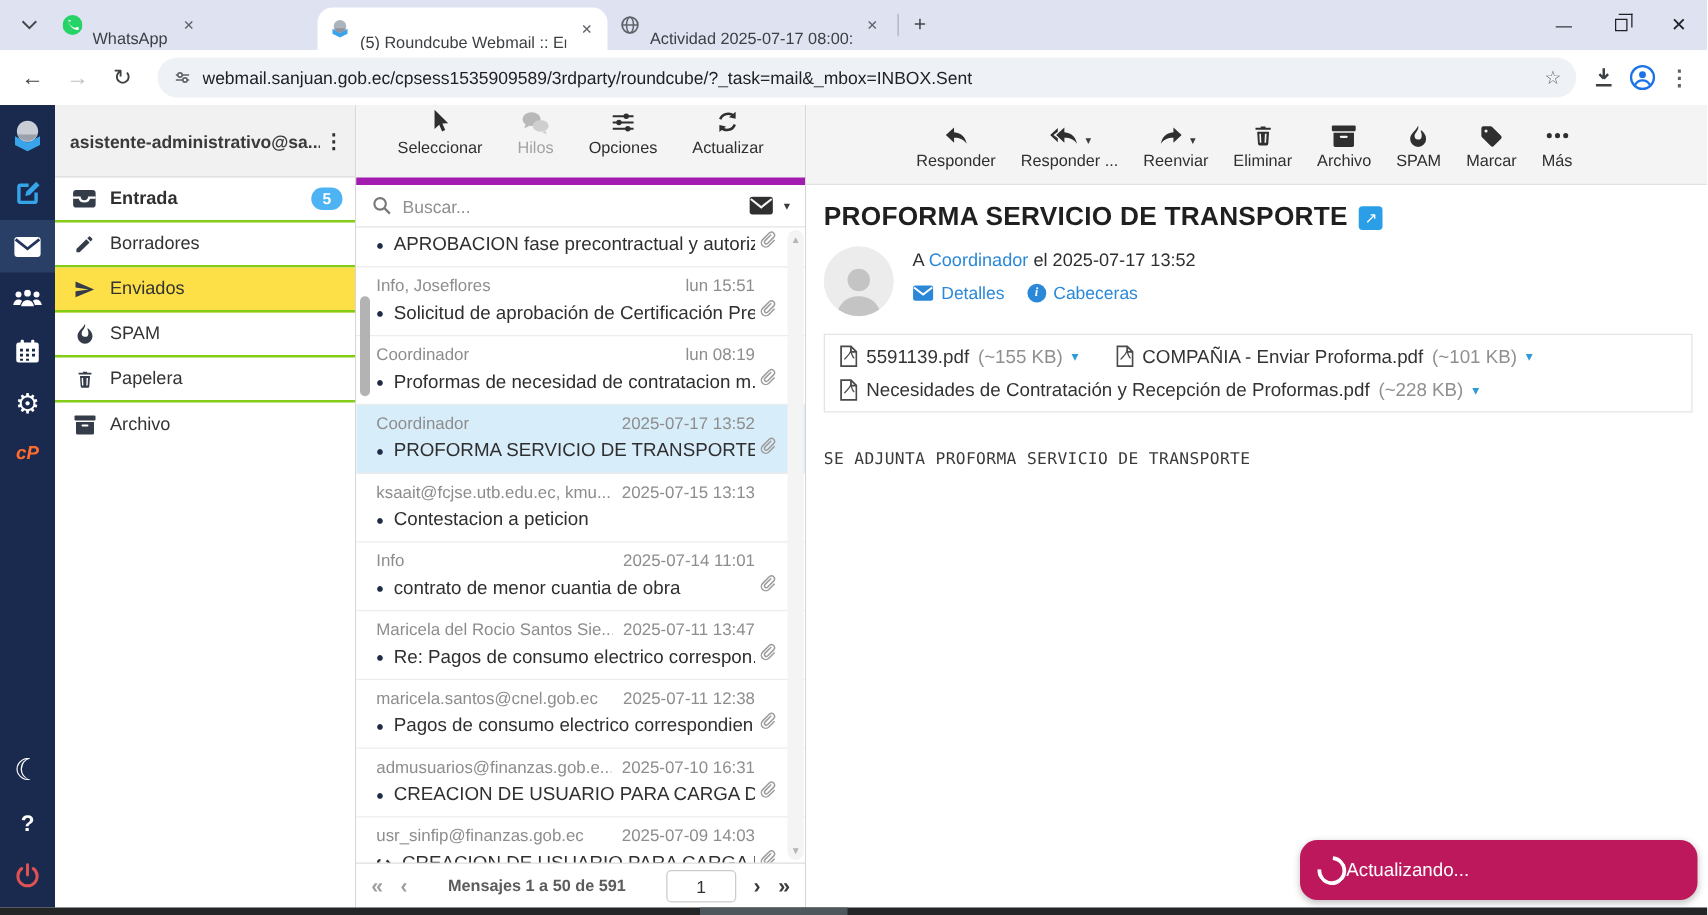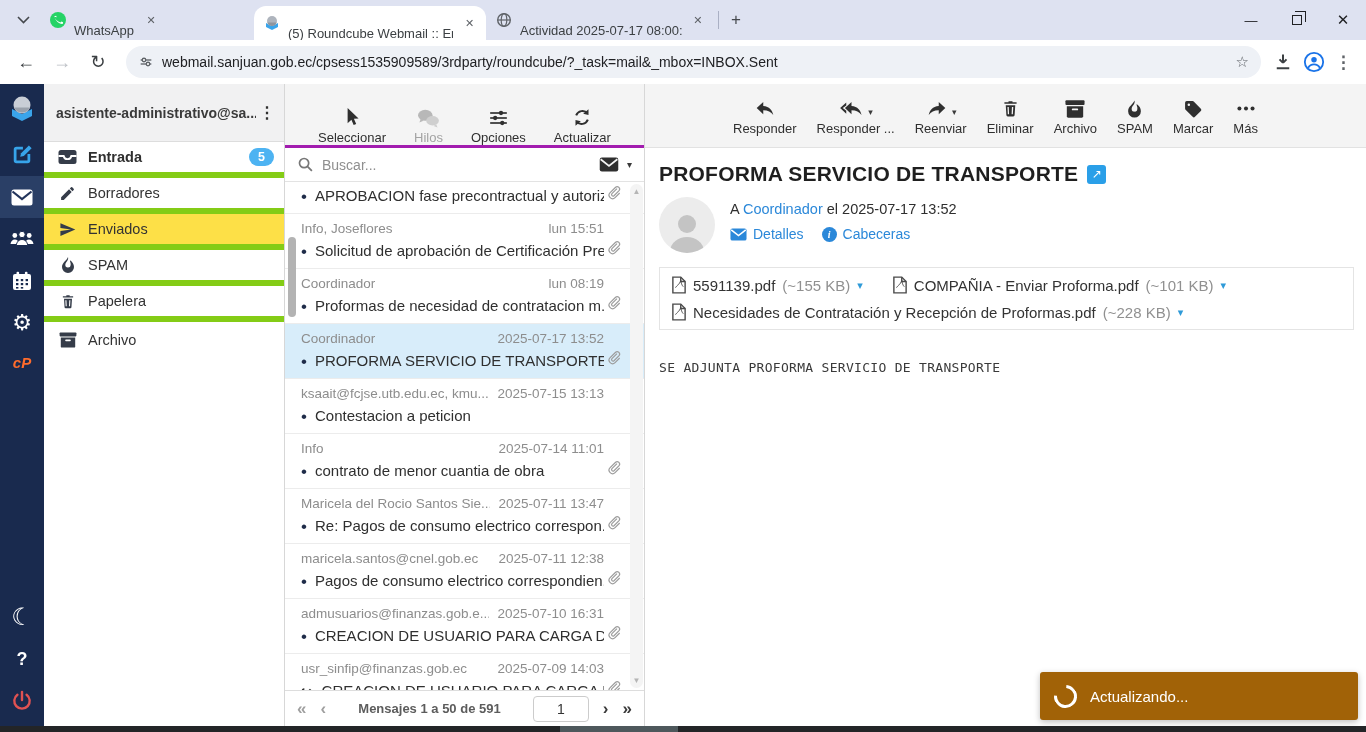--- a/index.html
+++ b/index.html
@@ -41,35 +41,35 @@
   .rail-spacer { flex:1; }
   .glyph-icon { font-size:19px; line-height:1; }
   .cp-logo { color:#ff6c2c; font-weight:bold; font-style:italic; font-size:15px; }
   .help-icon { font-weight:bold; font-size:18px; color:#fff; }
 
   
   .folders { width:241px; flex:0 0 241px; border-right:1px solid #d7d7d7; display:flex; flex-direction:column; background:#fff; }
   .account-row { height:58px; background:#f1f1f2; border-bottom:1px solid #ddd; display:flex; align-items:center; padding:0 6px 0 12px; }
   .account-name { flex:1; font-size:14px; font-weight:bold; color:#3a3a3a; white-space:nowrap; overflow:hidden; }
   .kebab { width:22px; text-align:center; color:#2f2f2f; font-size:16px; font-weight:bold; letter-spacing:0; }
-  .folder-row { height:36px; display:flex; align-items:center; gap:11px; padding:0 10px 0 14px; font-size:14.5px; color:#333; border-bottom:6px solid #84cc16; }
+  .folder-row { height:36px; display:flex; align-items:center; gap:11px; padding:0 10px 0 14px; font-size:14.5px; color:#333; border-bottom:2px solid #84cc16; }
   .folder-row.selected { background:#fde047; }
   .folder-row .ficon { width:19px; height:19px; flex:0 0 19px; display:flex; align-items:center; justify-content:center; }
   .folder-row .flabel { flex:1; }
   .folder-row.inbox .flabel { font-weight:bold; color:#2f2f2f; }
   .badge { background:#4db3f2; color:#fff; font-size:12.5px; font-weight:bold; border-radius:10px; padding:2px 9px; }
   .folders-spacer { flex:1; }
   .quota-row { height:36px; border-top:1px solid #ddd; display:flex; align-items:center; gap:9px; padding:0 12px; }
   .quota-bar { width:106px; height:10px; border:1px solid #cdcdcd; border-radius:5px; overflow:hidden; background:#fff; }
   .quota-fill { height:100%; width:52%; background:#67b2e2; border-radius:5px 0 0 5px; }
   .quota-text { font-size:12px; color:#7d7d7d; }
 
   
   .listpane { width:360px; flex:0 0 360px; border-right:1px solid #d7d7d7; display:flex; flex-direction:column; background:#fff; }
-  .pane-toolbar { height:64px; background:#f4f4f4; border-bottom:3px solid #a21caf; display:flex; align-items:flex-end; justify-content:center; gap:28px; flex:0 0 64px; }
+  .pane-toolbar { height:64px; background:#f4f4f4; border-bottom:6px solid #a21caf; display:flex; align-items:flex-start; justify-content:center; gap:28px; flex:0 0 64px; }
   .tbtn { display:flex; flex-direction:column; align-items:center; gap:2px; color:#2f2f2f; }
   .tbtn .tlabel { font-size:13px; white-space:nowrap; }
   .tbtn.disabled { color:#a3a3a3; }
   .tbtn .iconrow { display:flex; align-items:flex-end; gap:3px; height:24px; }
   .ddcaret { font-size:9px; color:#3a3a3a; padding-bottom:2px; }
   .search-row { height:34px; flex:0 0 34px; display:flex; align-items:center; padding:0 12px; gap:8px; border-bottom:1px solid #e3e3e3; }
   .search-row input { flex:1; border:none; outline:none; font-size:14px; color:#701a75; background:transparent; font-family:"Liberation Sans",sans-serif; }
   .search-row input::placeholder { color:#8f8f8f; }
   .scope-caret { font-size:10px; color:#3a3a3a; }
 
@@ -110,21 +110,21 @@
   .metalinks .mlink { display:flex; align-items:center; gap:6px; color:#2b88d9; font-size:14px; }
   .infodot { width:15px; height:15px; background:#2b88d9; border-radius:50%; color:#fff; font-size:10px; font-weight:bold; display:flex; align-items:center; justify-content:center; font-family:"Liberation Serif",serif; font-style:italic; }
   .attachbox { margin-top:14px; border:1px solid #e4e4e4; padding:8px 12px; display:flex; flex-wrap:wrap; column-gap:30px; row-gap:9px; }
   .attach { display:flex; align-items:center; gap:7px; }
   .attach .aname { font-size:15px; color:#333; }
   .attach .asize { font-size:15px; color:#909090; }
   .attach .acaret { color:#2f9ad8; font-size:11px; }
   .mailbody { margin-top:30px; font-family:"DejaVu Sans Mono","Liberation Mono",monospace; font-size:13px; color:#3a3a3a; letter-spacing:0.3px; }
 
   
-  .toast { position:absolute; right:8px; bottom:12px; width:318px; height:48px; background:#a16207; border-radius:3px; display:flex; align-items:center; padding-left:14px; gap:13px; box-shadow:0 2px 6px rgba(0,0,0,0.25); }
+  .toast { position:absolute; right:8px; bottom:12px; width:318px; height:48px; background:#be185d; border-radius:14px; display:flex; align-items:center; padding-left:14px; box-shadow:0 2px 6px rgba(0,0,0,0.25); }
   .spinner { width:23px; height:23px; border:3.5px solid #fff; border-top-color:transparent; border-radius:50%; transform:rotate(-40deg); }
   .toast-text { color:#fff; font-size:15px; }
 
   
   .bottomstrip { position:absolute; left:0; right:0; bottom:0; height:6px; background:#232527; }
   .strip-seg { position:absolute; left:560px; width:118px; top:0; bottom:0; background:#4e585c; }
 </style>
 </head>
 <body>
 

